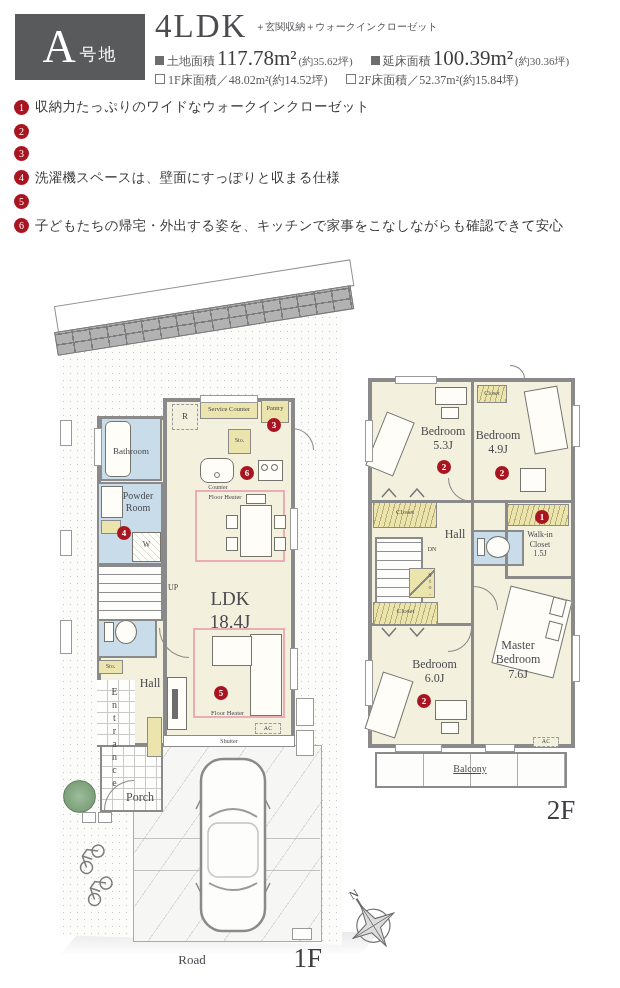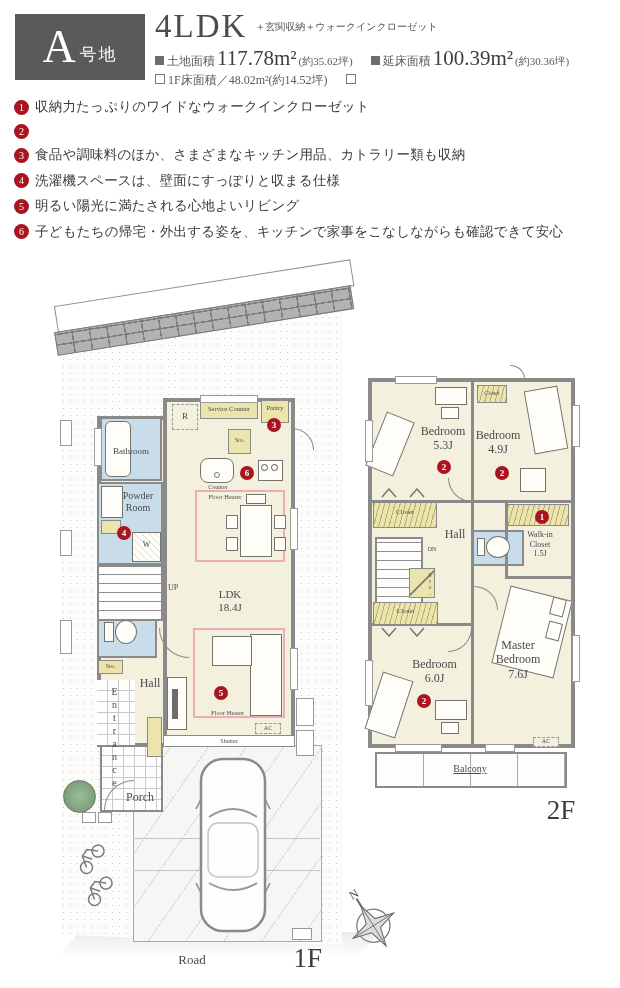--- a/index.html
+++ b/index.html
@@ -90,41 +90,40 @@
     <span class="sq"></span>
     <span>延床面積</span>
     <span class="bigval">100.39m²</span>
     <span class="smnote">(約30.36坪)</span>
   </div>
   <div class="areal2">
     <span class="sqo"></span>
     <span>1F床面積／48.02m²(約14.52坪)</span>
     <span class="gap18"></span>
     <span class="sqo"></span>
+    <span>2F床面積／52.37m²(約15.84坪)</span>
   </div>
 
   <ul class="features">
     <li>
         <span class="fbadge">1</span>
         <span class="ftext">収納力たっぷりのワイドなウォークインクローゼット</span>
       </li>
     <li>
         <span class="fbadge">2</span>
       </li>
     <li>
         <span class="fbadge">3</span>
-        <span class="ftext">食品や調味料のほか、さまざまなキッチン用品、カトラリー類も収納</span>
       </li>
     <li>
         <span class="fbadge">4</span>
         <span class="ftext">洗濯機スペースは、壁面にすっぽりと収まる仕様</span>
       </li>
     <li>
         <span class="fbadge">5</span>
-        <span class="ftext">明るい陽光に満たされる心地よいリビング</span>
       </li>
     <li>
         <span class="fbadge">6</span>
         <span class="ftext">子どもたちの帰宅・外出する姿を、キッチンで家事をこなしながらも確認できて安心</span>
       </li>
   </ul>
 
   <div class="plan" style="left:60px;top:268px;width:285px;height:712px;">
     <div class="shadow" style="left:10px;top:664px;width:300px;height:22px;"></div>
     <div class="stipple" style="left:0;top:32px;width:282px;height:645px;clip-path:polygon(0 52px,100% 5px,100% 645px,0 635px);"></div>
@@ -177,21 +176,21 @@
     <div class="furn" style="left:55px;top:352px;width:22px;height:24px;border-radius:50%;"></div>
     <div class="yel" style="left:38px;top:392px;width:25px;height:14px;"></div>
     <div class="lb" style="left:38px;top:395px;width:25px;font-size:6px;">Sto.</div>
 
     <div class="lb" style="left:70px;top:408px;width:40px;font-size:12px;">Hall</div>
     <div class="tile" style="left:37px;top:412px;width:38px;height:65px;"></div>
     <div class="lb vtext" style="left:46px;top:418px;width:14px;height:70px;font-size:10px;">Entrance</div>
     <div class="yel" style="left:87px;top:449px;width:15px;height:40px;"></div>
     <div class="arc arc-bl" style="left:99px;top:360px;width:30px;height:30px;"></div>
 
-    <div class="lb" style="left:140px;top:320px;width:60px;font-size:11px;">LDK
+    <div class="lb" style="left:140px;top:320px;width:60px;font-size:19px;">LDK
 18.4J</div>
     <div class="fh" style="left:135px;top:222px;width:90px;height:72px;"></div>
     <div class="lb" style="left:139px;top:225px;width:52px;font-size:6.5px;">Floor Heater</div>
     <div class="furn" style="left:180px;top:237px;width:32px;height:52px;"></div>
     <div class="furn" style="left:166px;top:247px;width:12px;height:14px;"></div>
     <div class="furn" style="left:166px;top:269px;width:12px;height:14px;"></div>
     <div class="furn" style="left:214px;top:247px;width:12px;height:14px;"></div>
     <div class="furn" style="left:214px;top:269px;width:12px;height:14px;"></div>
     <div class="furn" style="left:186px;top:226px;width:20px;height:10px;"></div>
     <div class="fh" style="left:133px;top:360px;width:92px;height:90px;"></div>

